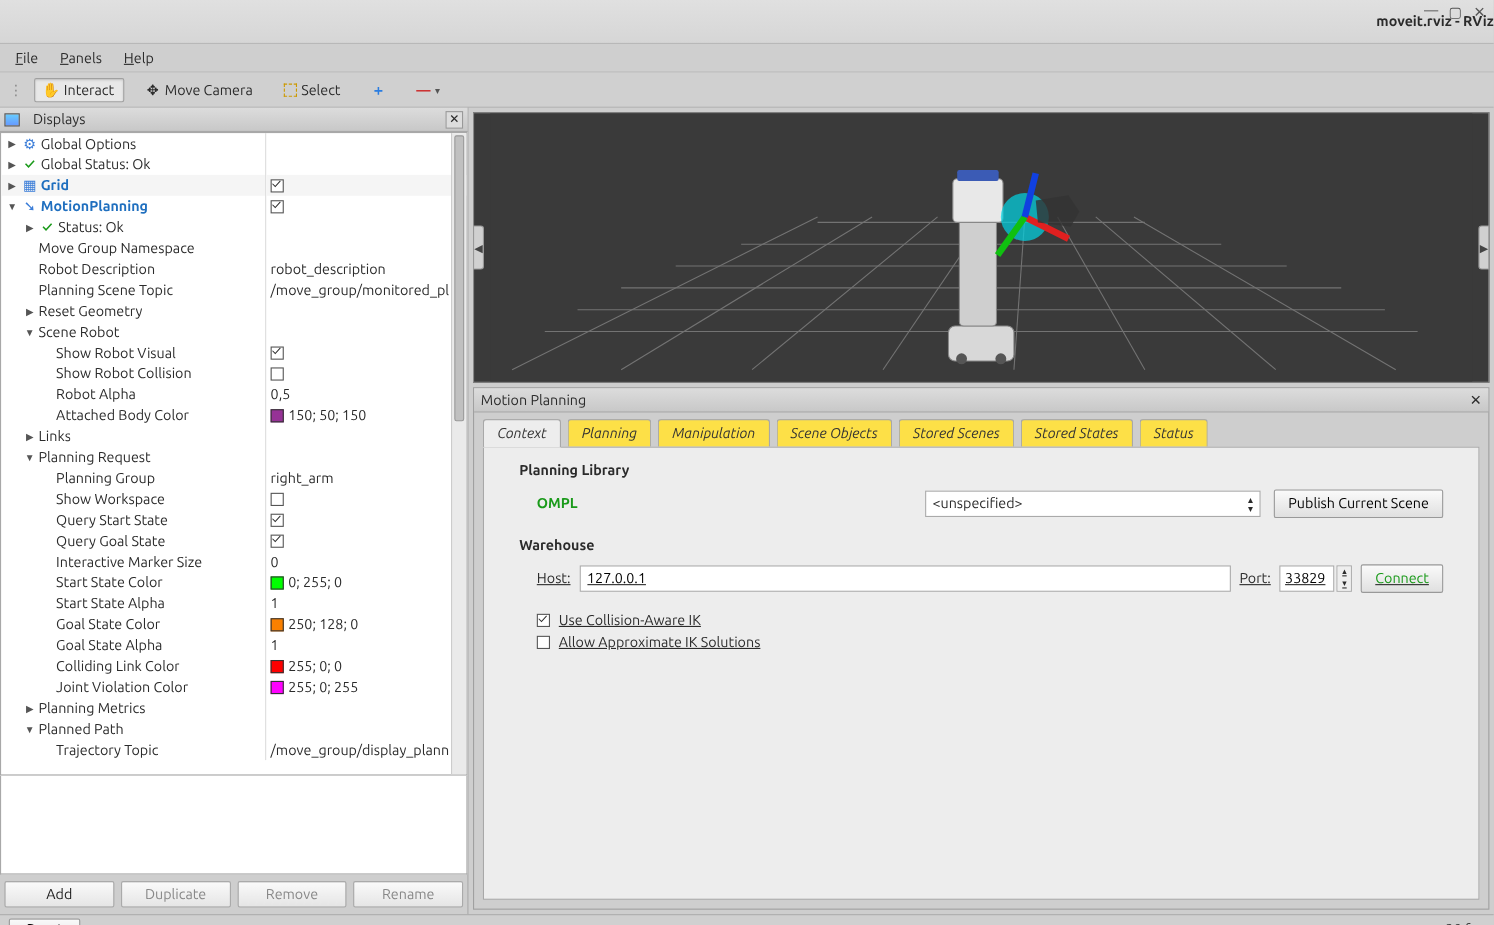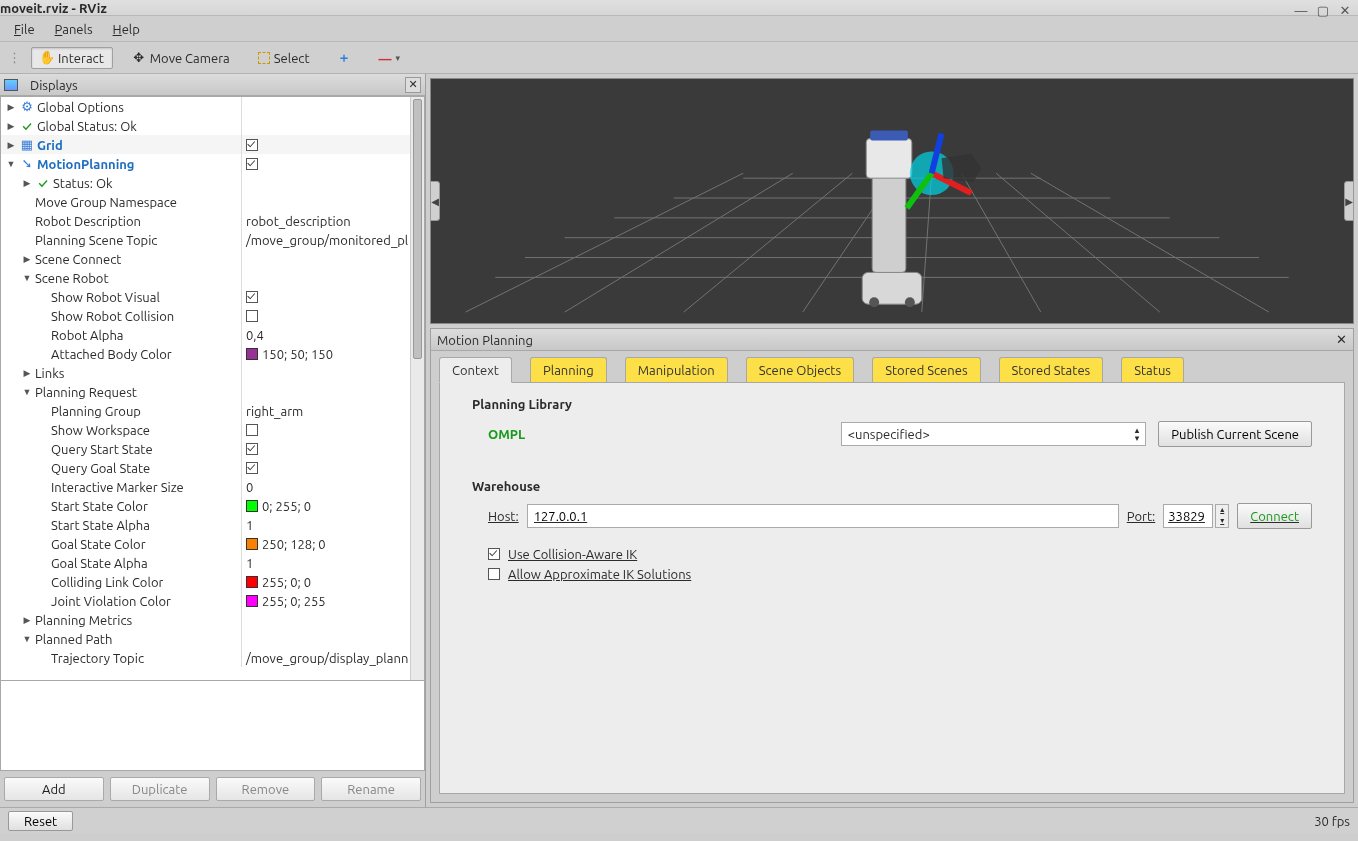--- a/index.html
+++ b/index.html
@@ -1,17 +1,17 @@
 <!DOCTYPE html>
 <html><head>
 <meta charset="utf-8">
 <style>
   * { box-sizing: border-box; margin: 0; padding: 0; font-family: "Segoe UI", "Ubuntu", sans-serif; font-size: 13px; }
   body { background: #cecece; width: 1358px; height: 841px; overflow: hidden; color: #2b2b2b; }
-  .titlebar { height: 16px; background: linear-gradient(#e0e0e0,#d6d6d6); display:flex; align-items:center; justify-content:flex-start; position:relative; border-bottom:1px solid #b8b8b8;}
+  .titlebar { height: 40px; background: linear-gradient(#e0e0e0,#d6d6d6); display:flex; align-items:center; justify-content:flex-end; position:relative; border-bottom:1px solid #b8b8b8;}
   .titlebar .title { font-weight:bold; }
   .winbtns { position:absolute; right:6px; top:3px; display:flex; gap:8px; }
   .winbtns span { width:14px; text-align:center; color:#555; cursor:default;}
   .menubar { height:26px; display:flex; align-items:center; gap:20px; padding:0 14px; background:#cfcfcf; border-bottom:1px solid #b8b8b8;}
   .menubar span { cursor:default; }
   .menubar span u { text-decoration: underline; }
   .toolbar { height:32px; display:flex; align-items:center; gap:10px; padding:0 8px; background:#d0d0d0; border-bottom:1px solid #b0b0b0;}
   .toolbtn { display:flex; align-items:center; gap:4px; padding:3px 8px; border:1px solid transparent; border-radius:2px;}
   .toolbtn.active { border:1px solid #a0a0a0; background:#e8e8e8; box-shadow:inset 0 1px 2px rgba(0,0,0,.15);}
   .icon { display:inline-flex; width:14px; height:14px; align-items:center; justify-content:center; }
@@ -40,26 +40,26 @@
   .qbtn { flex:1; height:24px; border:1px solid #aaa; background:linear-gradient(#fafafa,#e5e5e5); border-radius:2px; text-align:center; line-height:22px; color:#888;}
   .qbtn.enabled { color:#222; }
   .rightpanel { flex:1; display:flex; flex-direction:column; background:#cecece;}
   .viewport { height:246px; margin:4px; position:relative; background:#3a3a3a; border:1px solid #888;}
   .viewport svg { width:100%; height:100%; display:block;}
   .vp-handle { position:absolute; top:50%; transform:translateY(-50%); width:10px; height:40px; background:#d0d0d0; border:1px solid #999; display:flex; align-items:center; justify-content:center; font-size:10px; color:#444;}
   .vp-handle.left { left:-1px; border-radius:0 3px 3px 0;}
   .vp-handle.right { right:-1px; border-radius:3px 0 0 3px;}
   .mp-panel { flex:1; margin:4px; margin-top:0; border:1px solid #a0a0a0; background:#cecece; display:flex; flex-direction:column;}
   .mp-title { height:22px; display:flex; align-items:center; justify-content:space-between; padding:0 6px; background:linear-gradient(#dcdcdc,#c8c8c8); border-bottom:1px solid #a8a8a8;}
-  .tabs { display:flex; gap:16px; padding:6px 8px 0 8px; }
+  .tabs { display:flex; gap:4px; padding:6px 8px 0 8px;font-style:italic; }
   .tab { padding:5px 12px; border:1px solid #a8a8a8; border-bottom:none; background:#fde047; margin-right:2px; border-radius:3px 3px 0 0; color:#333;}
   .tab.active { background:#ededed; font-weight:normal; border-bottom:1px solid #ededed; position:relative; z-index:2;}
   .tabbody { flex:1; margin:0 8px 8px 8px; border:1px solid #a8a8a8; background:#ededed; padding:14px 32px; margin-top:-1px;}
   .section-h { font-weight:bold; margin-bottom:10px; }
-  .plrow { display:flex; align-items:center; gap:12px; margin-bottom:32px;}
+  .plrow { display:flex; align-items:center; gap:12px; margin-bottom:18px;}
   .ompl { color:#1a9a1a; font-weight:bold; margin-left:16px; }
   .select { flex:1; max-width:320px; height:24px; border:1px solid #aaa; background:#fff; display:flex; align-items:center; justify-content:space-between; padding:0 6px;}
   .pushbtn { height:26px; padding:0 12px; border:1px solid #999; background:linear-gradient(#fafafa,#e0e0e0); border-radius:2px;}
   .connectbtn { color:#1a9a1a; }
   .whrow { display:flex; align-items:center; gap:8px; margin:6px 0 18px 16px;text-decoration:underline;}
   .textin { height:24px; border:1px solid #aaa; background:#fff; padding:0 6px; }
   .spin { display:flex; align-items:center; }
   .spin input { width:50px; height:24px; border:1px solid #aaa; background:#fff; padding:0 4px;}
   .spin .arrows { display:flex; flex-direction:column; border:1px solid #aaa; margin-left:2px;}
   .spin .arrows span { width:12px; height:11px; font-size:8px; text-align:center; line-height:10px; background:#eee;}
@@ -165,21 +165,21 @@
             <div class="row indent1">
               <span class="twist"></span>
               <span class="label">Robot Description</span>
             </div>
             <div class="row indent1">
               <span class="twist"></span>
               <span class="label">Planning Scene Topic</span>
             </div>
             <div class="row indent1">
               <span class="twist">▶</span>
-              <span class="label">Scene Connect</span>
+              <span class="label">Reset Geometry</span>
             </div>
             <div class="row indent1">
               <span class="twist">▼</span>
               <span class="label">Scene Robot</span>
             </div>
             <div class="row indent2">
               <span class="twist"></span>
               <span class="label">Show Robot Visual</span>
             </div>
             <div class="row indent2">
@@ -273,21 +273,21 @@
             <div class="row" style="padding-left: 4px;">robot_description</div>
             <div class="row" style="padding-left: 4px;">/move_group/monitored_pl</div>
             <div class="row" style="padding-left: 4px;"></div>
             <div class="row" style="padding-left: 4px;"></div>
             <div class="row" style="padding-left: 4px;">
               <span class="check on"></span>
             </div>
             <div class="row" style="padding-left: 4px;">
               <span class="check"></span>
             </div>
-            <div class="row" style="padding-left: 4px;">0,4</div>
+            <div class="row" style="padding-left: 4px;">0,5</div>
             <div class="row" style="padding-left: 4px;"><span class="colorbox" style="background:#963296"></span>150; 50; 150</div>
             <div class="row" style="padding-left: 4px;"></div>
             <div class="row" style="padding-left: 4px;"></div>
             <div class="row" style="padding-left: 4px;">right_arm</div>
             <div class="row" style="padding-left: 4px;">
               <span class="check"></span>
             </div>
             <div class="row" style="padding-left: 4px;">
               <span class="check on"></span>
             </div>

